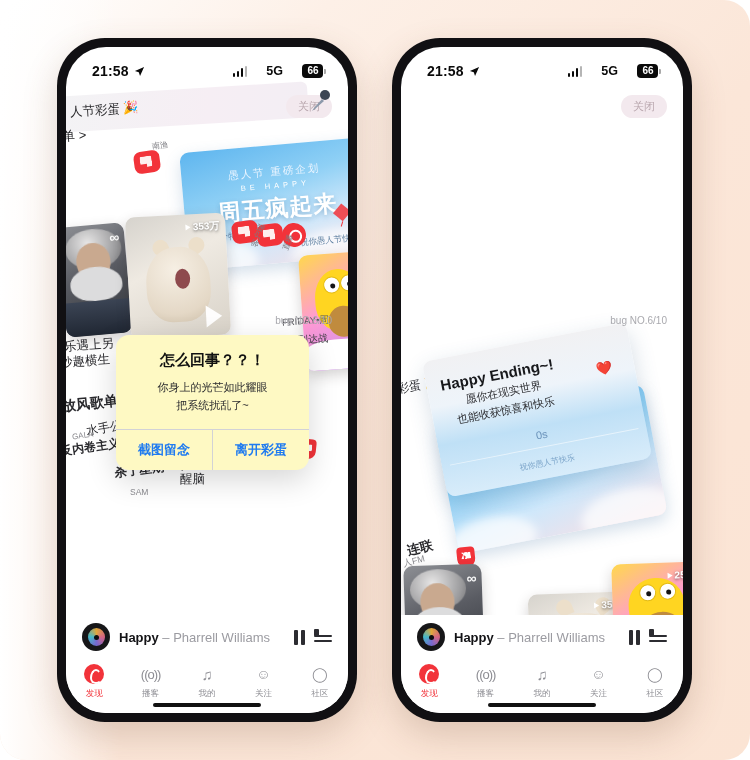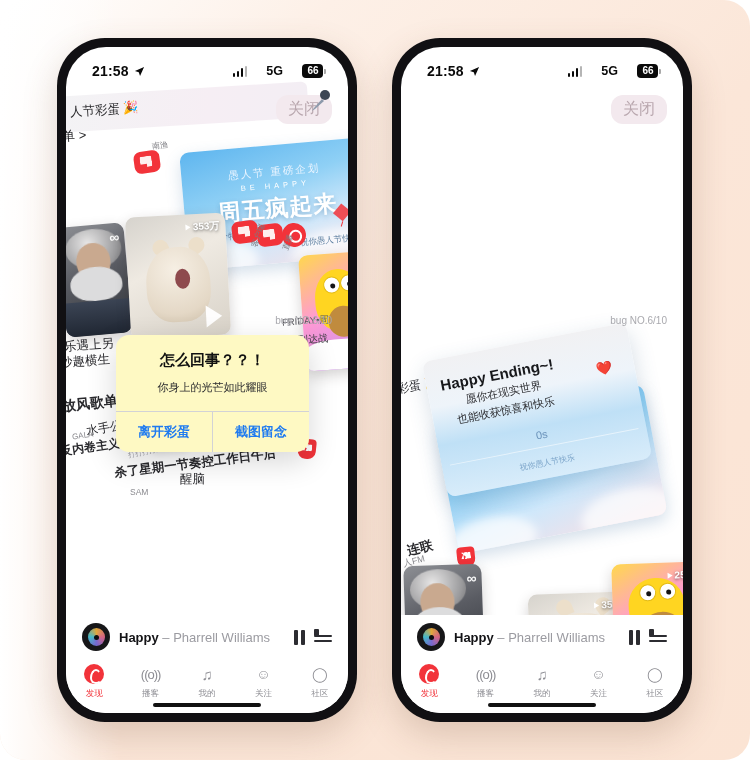--- a/index.html
+++ b/index.html
@@ -60,21 +60,21 @@
     background:#0a0a0a; color:#fff; font-size:10px; font-weight:700;
     border-radius:4px; padding:2px 3px 2px 4px; line-height:1;
     min-width:21px; text-align:center;
   }
   .batt-cap { width:2px; height:5px; background:rgba(10,10,10,.35); border-radius:0 1px 1px 0; }
 
   
   .close-pill {
     position:absolute; top:48px; right:16px; z-index:55;
     background:#f3e9ee; color:#b9a7ae;
-    font-size:16px; border-radius:12px; padding:4px 12px;
+    font-size:11px; border-radius:12px; padding:4px 12px;
   }
   .mic-badge{
     position:absolute; top:40px; right:14px; width:26px; height:26px; z-index:56;
   }
 
   
   .feed { position:absolute; inset:0; overflow:hidden; }
 
   .banner-top {
     position:absolute; left:-6px; top:42px; width:248px; height:36px;
@@ -408,24 +408,25 @@
           <span>播放</span>
         </div>
         <div class="sticker" style="left:232px;top:392px;transform:rotate(6deg);"></div>
 
         <span class="bug-label">bug NO.6/10</span>
 
         <div class="dialog">
           <div class="dlg-title">怎么回事？？！</div>
           <div class="dlg-body">
             <div>你身上的光芒如此耀眼</div>
+            <div>把系统扰乱了~</div>
           </div>
           <div class="dlg-actions">
+            <div class="dlg-btn">截图留念</div>
             <div class="dlg-btn">离开彩蛋</div>
-            <div class="dlg-btn">截图留念</div>
           </div>
         </div>
       </div>
 
       <div class="close-pill">关闭</div>
       <svg class="mic-badge" viewBox="0 0 26 26">
           <circle cx="17" cy="8" r="5" fill="#3d4654"></circle>
           <path d="M14 12 6 21l-2 3 3-2 9-8z" fill="#8c99ab"></path>
         </svg>
 

